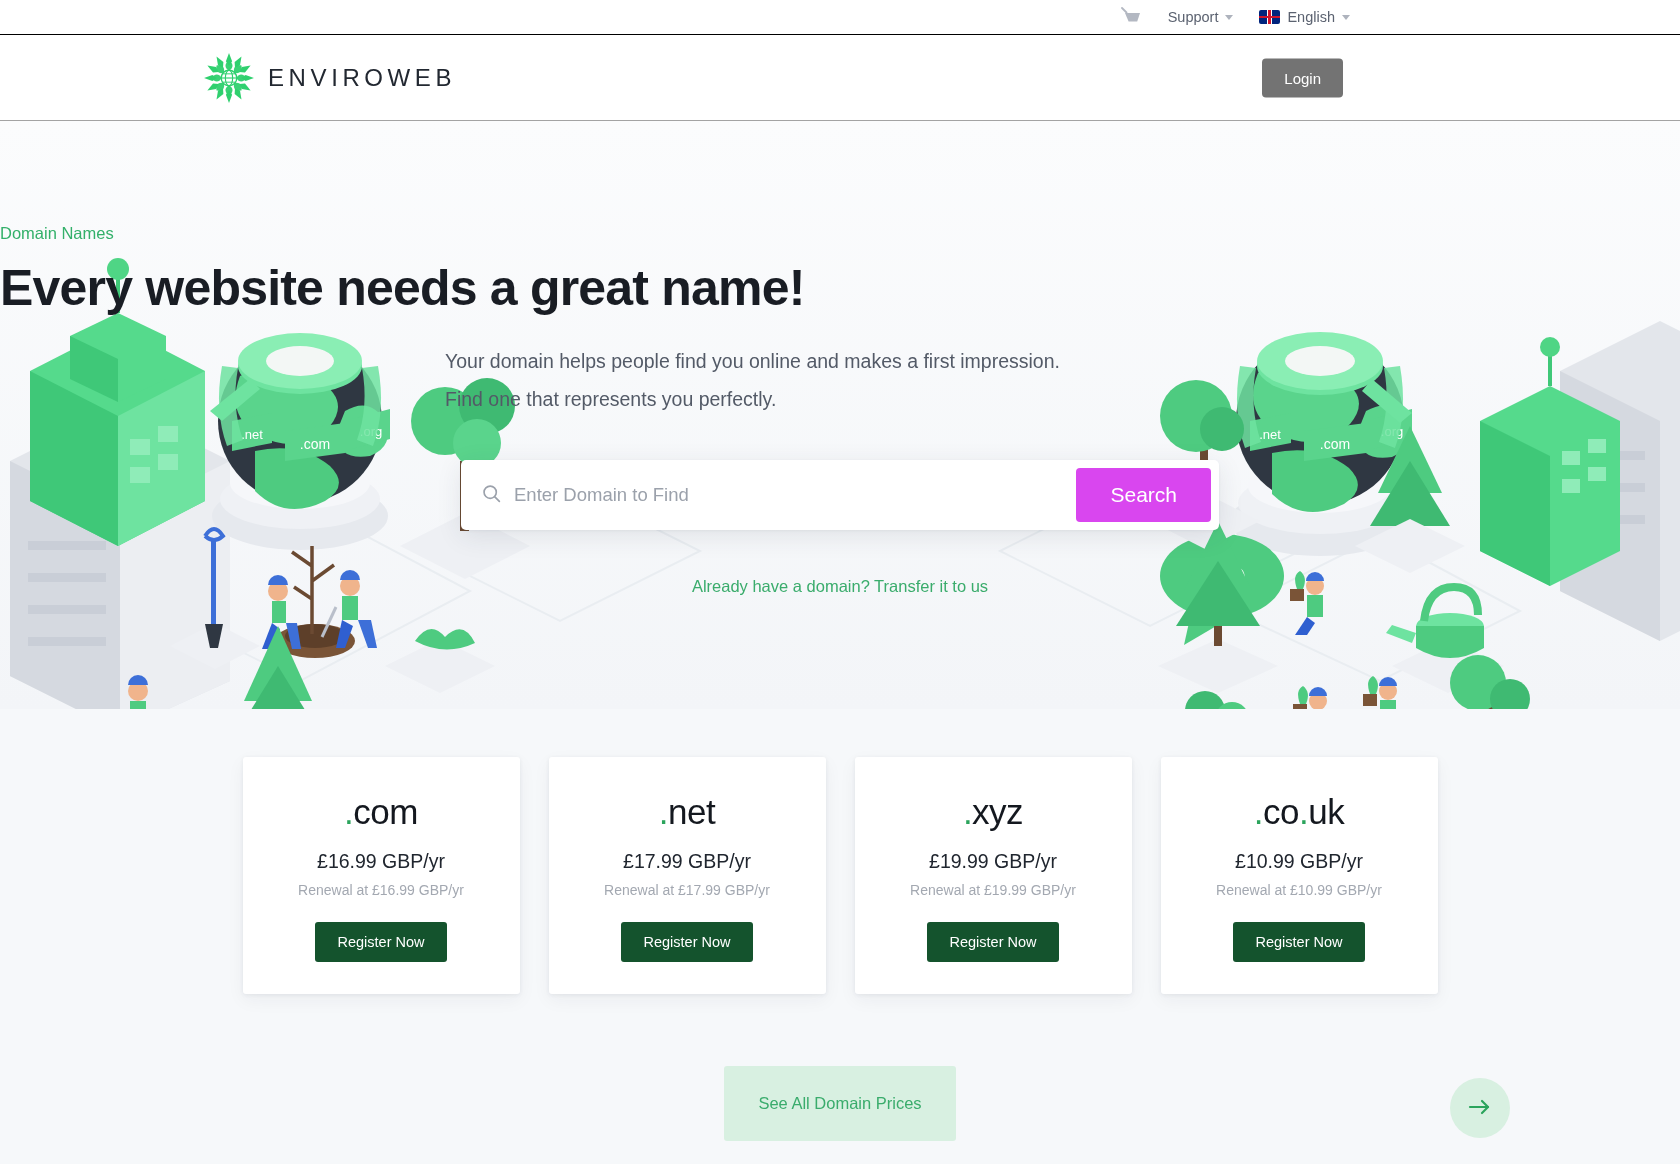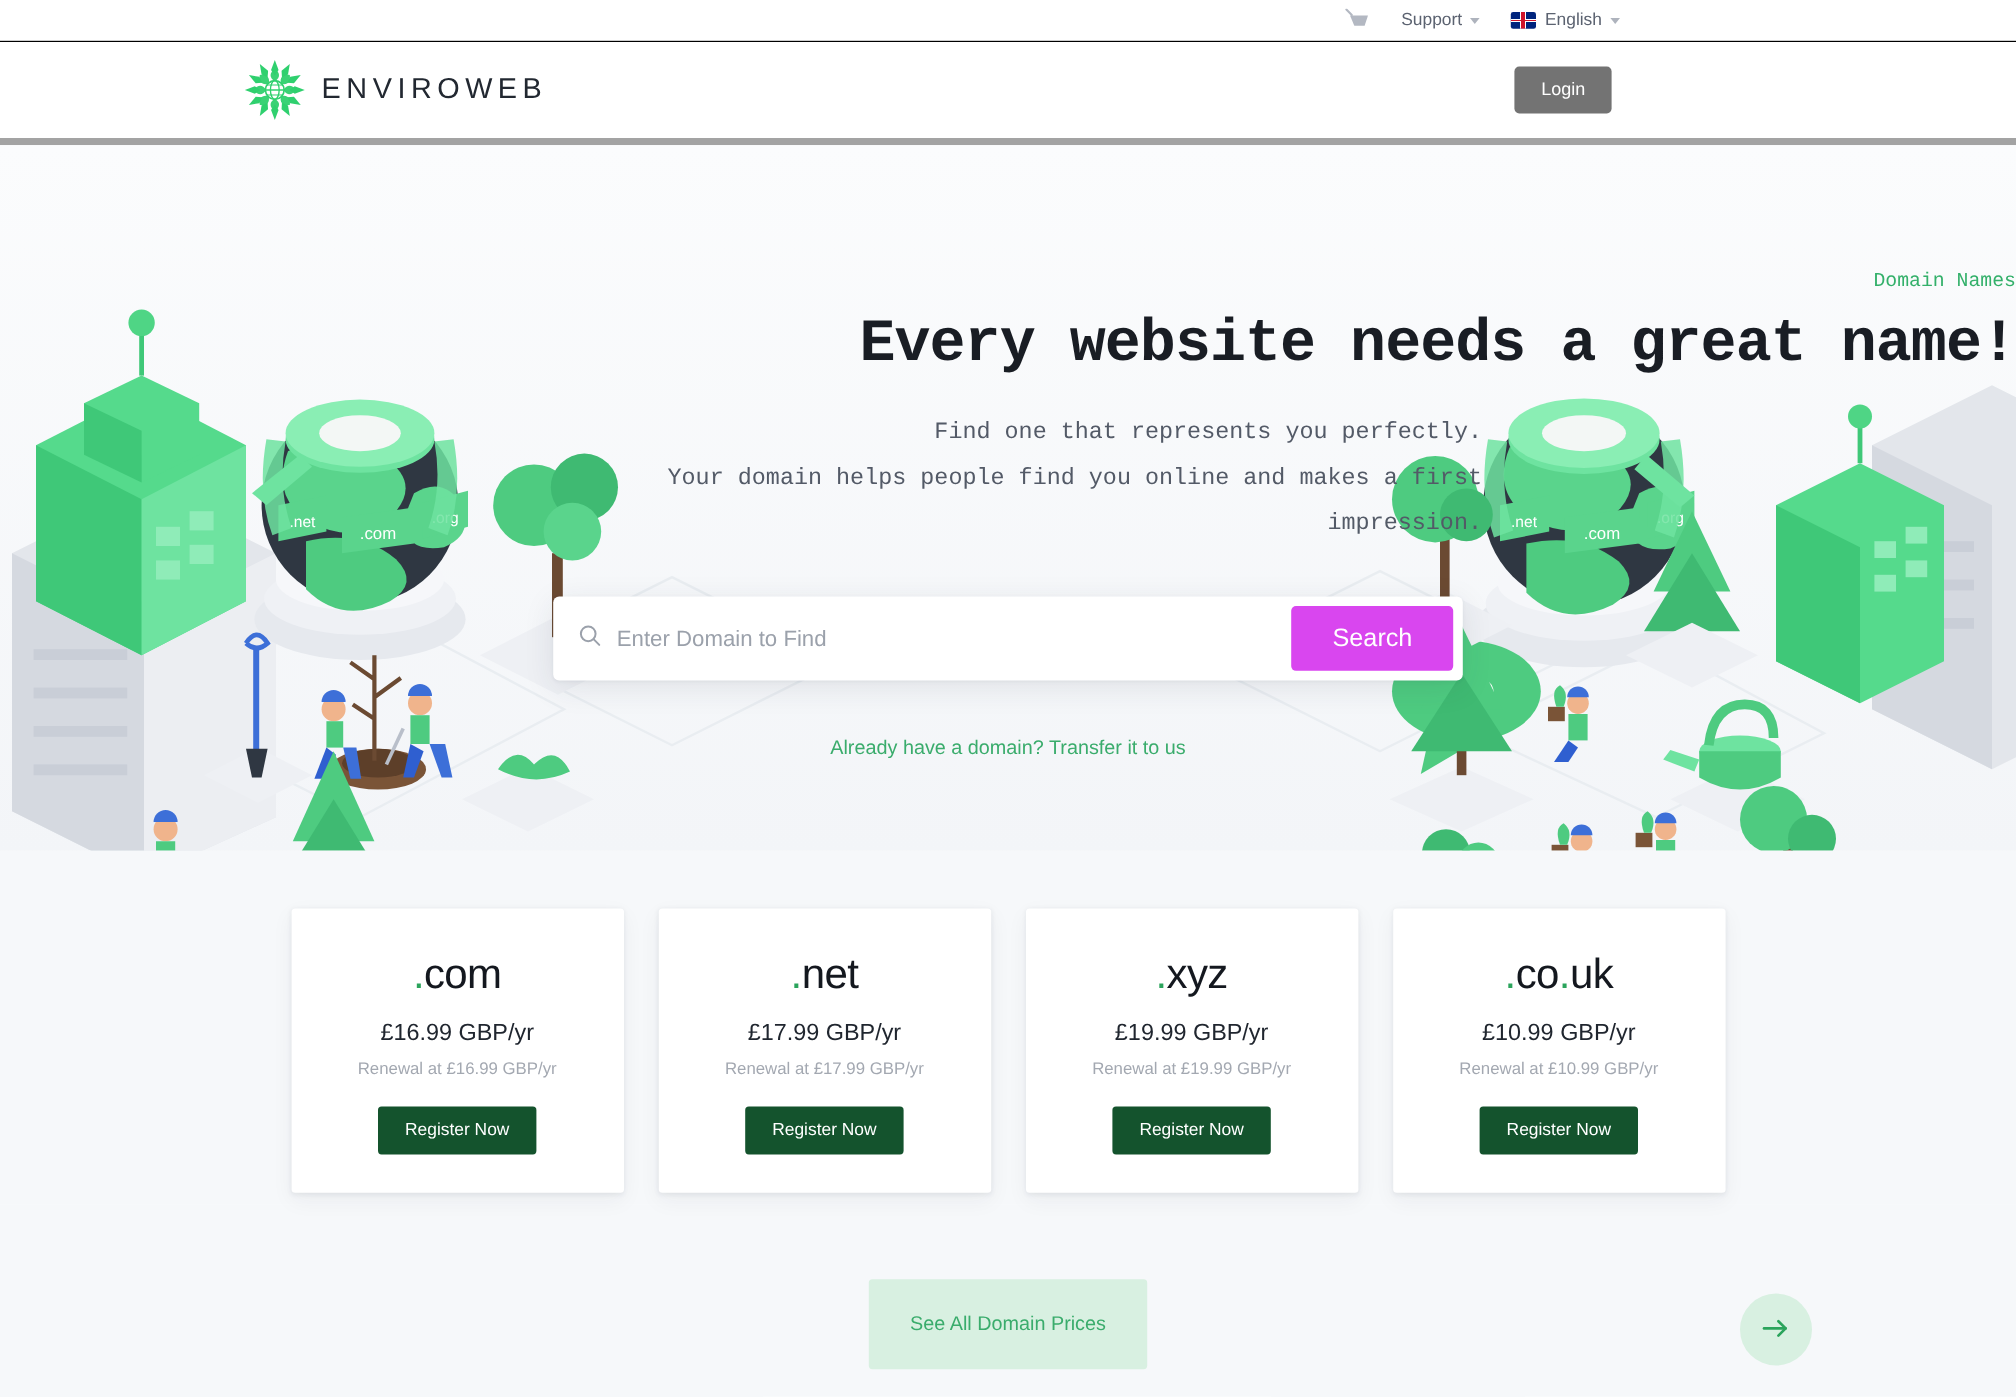--- a/index.html
+++ b/index.html
@@ -43,21 +43,21 @@
     content: ""; position: absolute; inset: 0;
     background:
       linear-gradient(to bottom, transparent 45%, #cf142b 45%, #cf142b 55%, transparent 55%),
       linear-gradient(to right, transparent 42%, #cf142b 42%, #cf142b 58%, transparent 58%);
   }
 
   
   .header {
     position: relative; height: 86px; width: 100%;
     background: #fff; display: flex; align-items: center;
-    border-bottom: 6px solid #a3a3a3;
+    border-bottom: 1px solid #a3a3a3;
   }
   .logo-wrap {
     position: absolute; left: 203px; top: 50%; transform: translateY(-50%);
     display: flex; align-items: center; gap: 13px; cursor: pointer;
   }
   .logo-mark { width: 52px; height: 52px; display: block; }
   .logo-text {
     font-size: 24px; letter-spacing: 4.6px; color: #222831;
     font-weight: 400;
   }
@@ -77,23 +77,22 @@
   }
 
   
   .hero {
     position: relative; width: 100%; height: 588px;
     background: linear-gradient(175deg, #fbfcfd 0%, #f6f8f9 55%, #f4f6f8 100%);
     overflow: hidden;
   }
   .hero-art { position: absolute; inset: 0; width: 100%; height: 100%; }
   .hero-content {
-    position: relative; z-index: 5; text-align: right;
+    position: relative; z-index: 5; text-align: left;
     padding-top: 103px;
-    font-family: Liberation Mono, monospace;
   }
   .eyebrow {
     font-size: 16.5px; color: #33b06a; margin-bottom: 16px;
   }
   .hero-title {
     font-size: 50px; font-weight: 700; color: #191d24;
     letter-spacing: -0.8px; margin-bottom: 25px;
   }
   .hero-sub {
     font-size: 19.5px; color: #535a67; line-height: 1.95;
@@ -488,22 +487,22 @@
       <g>
         <rect x="1486" y="580" width="8" height="50" fill="#6b4a32"></rect>
         <circle cx="1478" cy="562" r="28" fill="#4ecb80"></circle>
         <circle cx="1510" cy="578" r="20" fill="#3fba72"></circle>
       </g>
     </svg>
 
     <div class="hero-content">
       <div class="eyebrow">Domain Names</div>
       <h1 class="hero-title">Every website needs a great name!</h1>
+      <p class="hero-sub">Your domain helps people find you online and makes a first impression.</p>
       <p class="hero-sub">Find one that represents you perfectly.</p>
-      <p class="hero-sub">Your domain helps people find you online and makes a first impression.</p>
     </div>
 
     <div class="search-row">
       <span class="search-ico">
         <svg width="21" height="21" viewBox="0 0 24 24" fill="none" stroke="#9ba1ab" stroke-width="1.9">
           <circle cx="10.5" cy="10.5" r="7"></circle>
           <line x1="15.8" y1="15.8" x2="21" y2="21" stroke-linecap="round"></line>
         </svg>
       </span>
       <input class="search-input" type="text" placeholder="Enter Domain to Find" style="">

